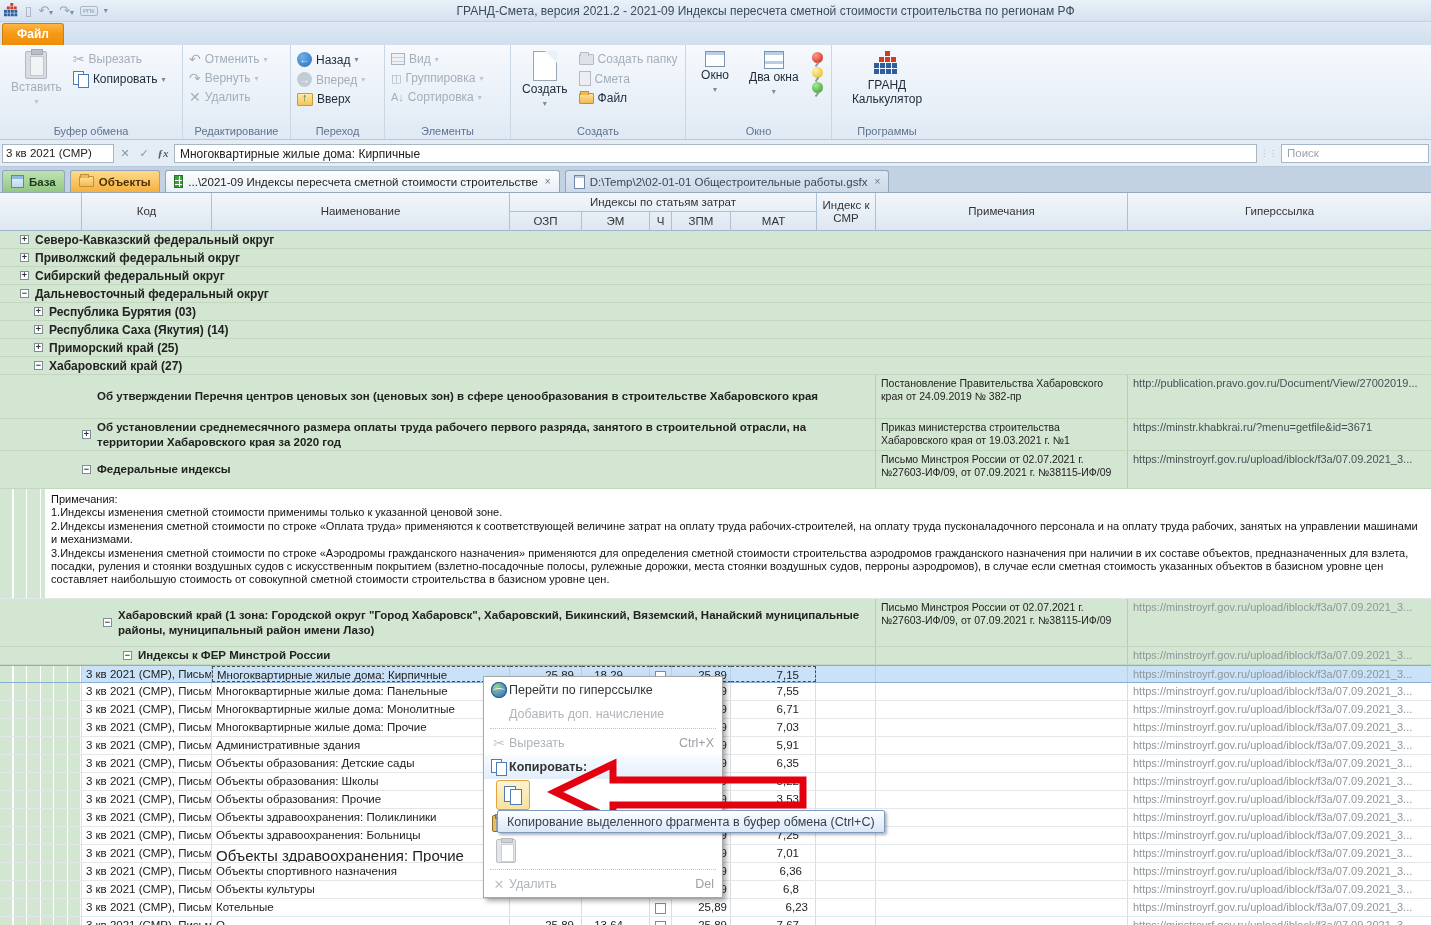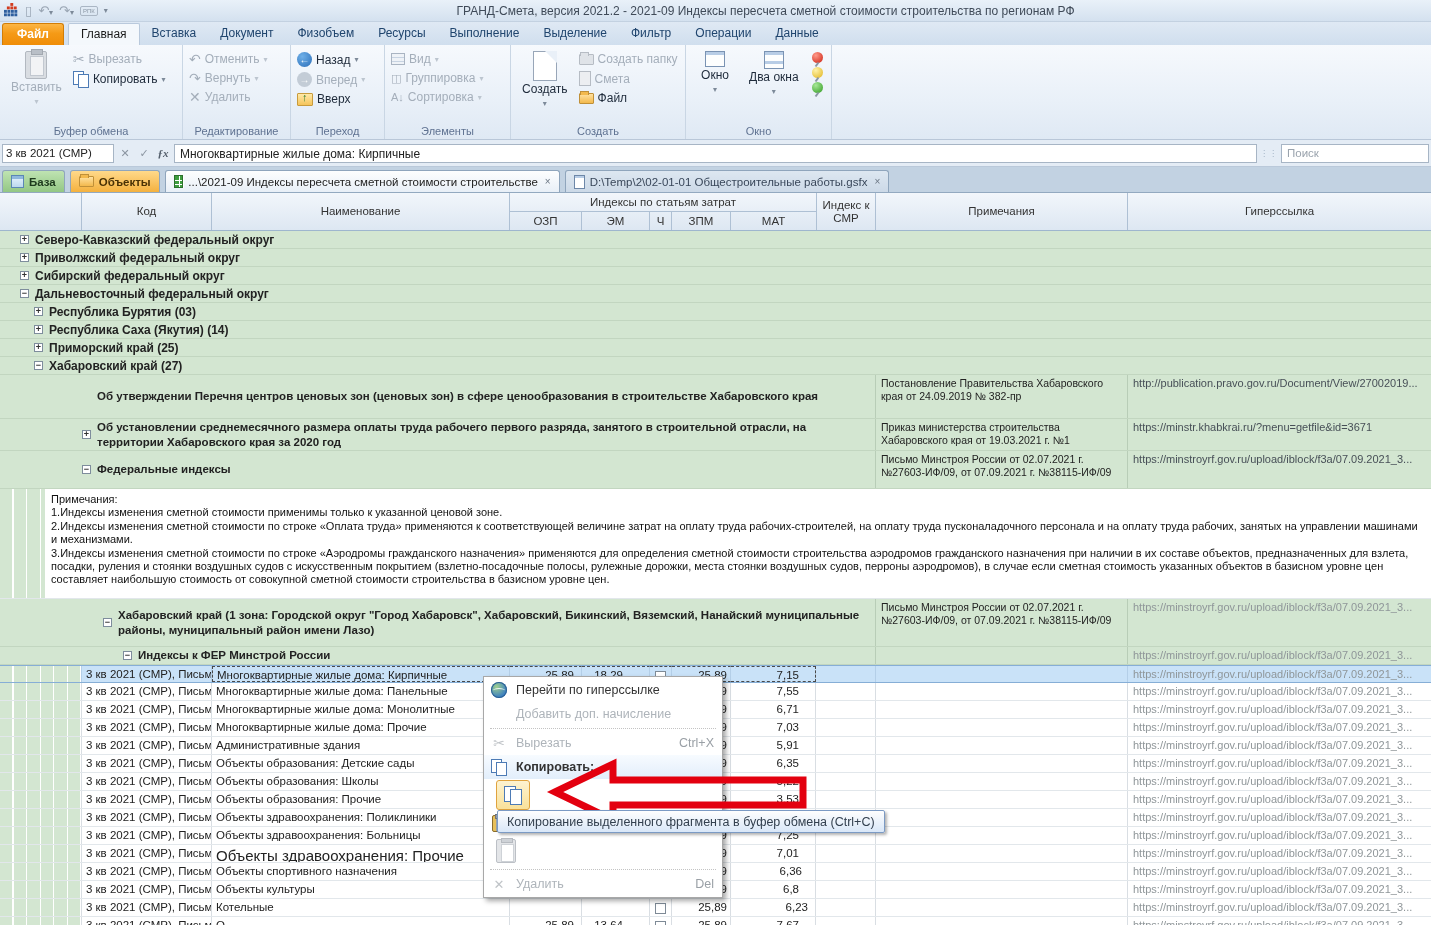--- a/index.html
+++ b/index.html
@@ -117,21 +117,21 @@
   .selrow{background:#c9e2f8 !important;border-top:1px solid #86aed6;border-bottom:1px solid #86aed6 !important}
   .selrow .cell{border-right:1px solid #b4cfe8}
   .rng{border-top:1px dashed #4a4a4a;border-bottom:1px dashed #4a4a4a}
   .rng-first{border-left:1px dashed #4a4a4a}
   .rng-last{border-right:1px dashed #4a4a4a !important}
   .cbx{display:inline-block;width:11px;height:11px;border:1px solid #7e8a96;background:#fff;vertical-align:middle}
   .notesblock{font-size:11px;line-height:1.22;white-space:pre-wrap;padding:4px 10px 0 6px;color:#111}
   
   .cmenu{position:absolute;left:483px;top:676px;width:240px;background:#fff;border:1px solid #a8a8a8;
          box-shadow:3px 3px 5px rgba(0,0,0,.35);z-index:30;font-size:12.5px;color:#333;padding:1px 0}
-  .mi{display:flex;align-items:center;height:24px;padding:0 8px 0 5px;gap:7px}
+  .mi{display:flex;align-items:center;height:24px;padding:0 8px 0 5px;}
   .mi .micn{width:20px;display:flex;justify-content:center;flex:none}
   .mi .mlabel{flex:1;white-space:nowrap;overflow:hidden}
   .mi .msc{color:#9aa0a6}
   .mi.mdis{color:#aeb4ba}
   .mi.bold .mlabel{font-weight:bold}
   .mi.hl{background:linear-gradient(#f7fbff,#e2eefb)}
   .msep{border-top:1px dotted #c3c3c3;margin:2px 6px}
   .irow{height:32px;display:flex;align-items:center;padding-left:12px}
   .ibox{width:34px;height:30px;border:1px solid #e0a33e;border-radius:3px;background:linear-gradient(#fdf3d1,#f9e19a);
         display:flex;align-items:center;justify-content:center}
@@ -183,32 +183,20 @@
       <span class="qbtn">↷<span class="caret">▾</span></span>
       <span class="qbox">РПК</span>
       <span class="qbtn caret">▾</span>
     </div>
     <div class="title">ГРАНД-Смета, версия 2021.2 - 2021-09 Индексы пересчета сметной стоимости строительства по регионам РФ</div>
     <div class="title-pad"></div>
   </div>
 
   <div class="tabrow">
     <div class="filetab">Файл</div>
-    <div id="ribbon-tabs" style="display:flex">
-        <div class="rtab active">Главная</div>
-        <div class="rtab">Вставка</div>
-        <div class="rtab">Документ</div>
-        <div class="rtab">Физобъем</div>
-        <div class="rtab">Ресурсы</div>
-        <div class="rtab">Выполнение</div>
-        <div class="rtab">Выделение</div>
-        <div class="rtab">Фильтр</div>
-        <div class="rtab">Операции</div>
-        <div class="rtab">Данные</div>
-      </div>
   </div>
 
   <div class="ribbon">
     <div class="rgroup" style="width:183px">
       <div class="bigbtn dis">
         <span class="ic ic-clip-big"></span>
         <span class="lbl">Вставить</span>
           <span class="caret">▾</span>
       </div>
       <div class="smallcol">
@@ -321,20 +309,40 @@
           <span class="caret">▾</span>
       </div>
       <div class="pincol">
         <span class="pin red"></span>
         <span class="pin yel"></span>
         <span class="pin grn"></span>
       </div>
       <div class="rglabel">Окно</div>
     </div>
 
+    <div class="rgroup" style="width:110px;border-right:none">
+      <div class="bigbtn">
+        <svg width="26" height="26" viewBox="0 0 26 26">
+          <rect x="11" y="0" width="5" height="5" fill="#d23b1e"></rect>
+            <rect x="5" y="6" width="5" height="5" fill="#d23b1e"></rect>
+          <rect x="11" y="6" width="5" height="5" fill="#d23b1e"></rect>
+            <rect x="17" y="6" width="5" height="5" fill="#d23b1e"></rect>
+          <rect x="0" y="12" width="5" height="5" fill="#2e5e9e"></rect>
+            <rect x="6" y="12" width="5" height="5" fill="#2e5e9e"></rect>
+          <rect x="12" y="12" width="5" height="5" fill="#2e5e9e"></rect>
+            <rect x="18" y="12" width="5" height="5" fill="#2e5e9e"></rect>
+          <rect x="0" y="18" width="5" height="5" fill="#2e5e9e"></rect>
+            <rect x="6" y="18" width="5" height="5" fill="#2e5e9e"></rect>
+          <rect x="12" y="18" width="5" height="5" fill="#2e5e9e"></rect>
+            <rect x="18" y="18" width="5" height="5" fill="#2e5e9e"></rect>
+        </svg>
+        <span class="lbl">ГРАНД Калькулятор</span>
+      </div>
+      <div class="rglabel">Программы</div>
+    </div>
   </div>
 
   <div class="fbar">
     <div class="refbox">3 кв 2021 (СМР)</div>
     <span class="fbtn">✕</span>
     <span class="fbtn">✓</span>
     <span class="fbtn fx">ƒx</span>
     <div class="finput">Многоквартирные жилые дома: Кирпичные</div>
     <span class="handle">⋮⋮</span>
     <div class="searchbox">Поиск</div>

